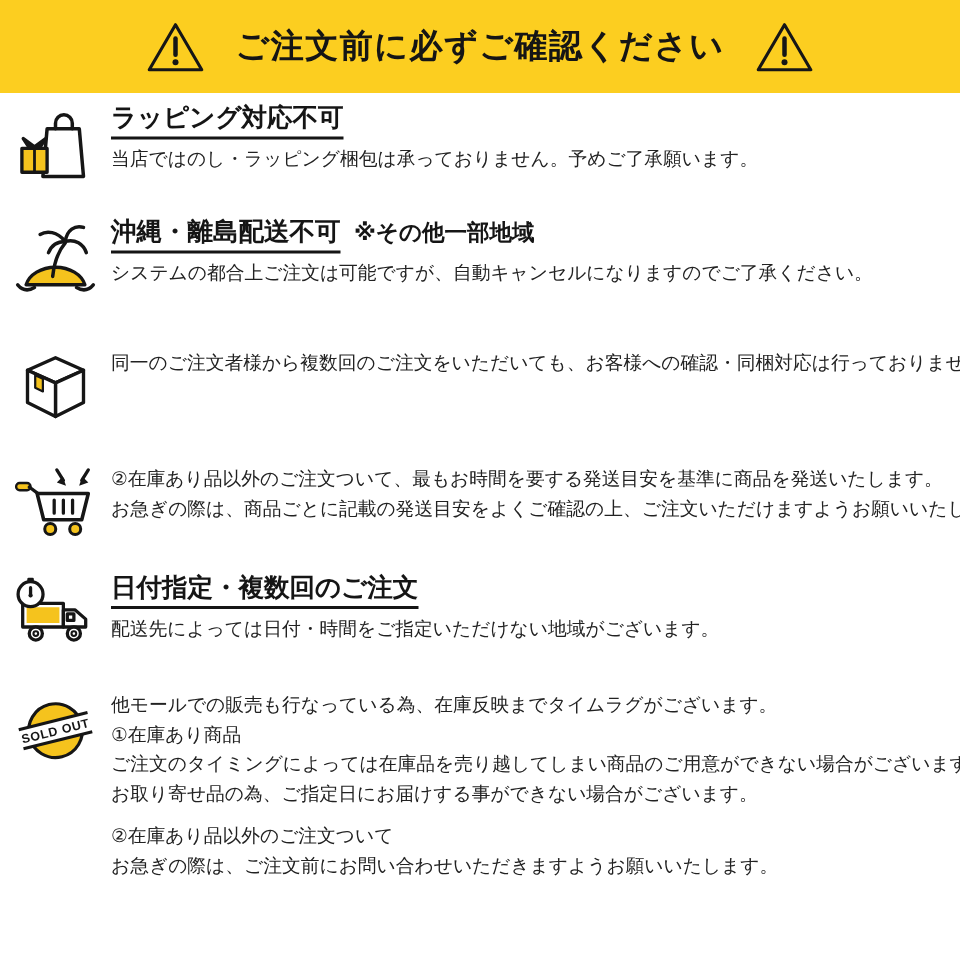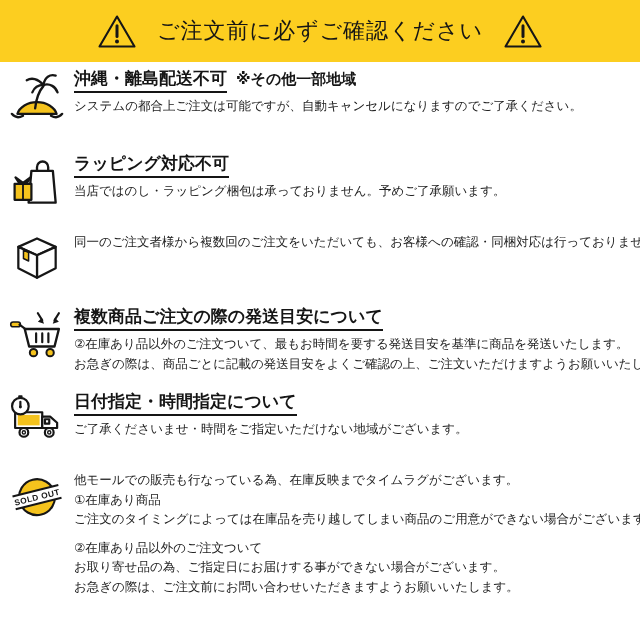--- a/index.html
+++ b/index.html
@@ -7,21 +7,21 @@
     width:640px;height:640px;overflow:hidden;background:#ffffff;
     font-family:"Liberation Sans","DejaVu Sans",sans-serif;
     color:#1c1c1c;
   }
   
   .banner{
     height:62px;background:#FCCE20;
     display:flex;align-items:center;justify-content:center;gap:20px;
   }
   .banner-title{
-    font-size:22px;font-weight:400;color:#151515;letter-spacing:1px;
+    font-size:22px;font-weight:700;color:#151515;letter-spacing:1px;
   }
   .tri-icon{width:40px;height:37px;display:block;}
   
   .main{padding-top:6px;}
   .section{display:flex;align-items:flex-start;}
   .icon-col{
     width:74px;flex:0 0 74px;display:flex;justify-content:center;padding-top:2px;
   }
   .icon-col svg{width:56px;height:56px;display:block;}
   .content-col{flex:1;min-width:0;}
@@ -60,54 +60,54 @@
   <div class="banner-title">ご注文前に必ずご確認ください</div>
   <svg class="tri-icon" viewBox="0 0 48 44">
     <path class="stroke" stroke-width="3.2" d="M24 4 L45 40 H3 Z"></path>
     <line x1="24" y1="15" x2="24" y2="28" stroke="#161616" stroke-width="3.6" stroke-linecap="round"></line>
     <circle cx="24" cy="34" r="2.4" fill="#161616"></circle>
   </svg>
 </div>
 
 <div class="main">
 
+  <div class="section sec-wrapping">
+    <div class="icon-col">
+      <svg viewBox="0 0 60 60">
+        <path d="M24 17 H47 L50 51 H21 Z" fill="#ffffff" stroke="#161616" stroke-width="2.5" stroke-linejoin="round"></path>
+        <path class="stroke" d="M30 17 v-4 a6 6 0 0 1 12 0 v4"></path>
+        <rect x="6" y="31" width="18" height="17" class="fill-y" stroke="#161616" stroke-width="2.4" stroke-linejoin="round"></rect>
+        <line x1="15" y1="31" x2="15" y2="48" stroke="#161616" stroke-width="2"></line>
+        <path class="stroke" stroke-width="2.2" d="M15 30 L7 24 L11 30 Z M15 30 L23 24 L19 30 Z"></path>
+      </svg>
+    </div>
+    <div class="content-col">
+      <span class="sec-heading">ラッピング対応不可</span>
+      <div class="sec-body">
+        <div class="line">当店ではのし・ラッピング梱包は承っておりません。予めご了承願います。</div>
+      </div>
+    </div>
+  </div>
+
   <div class="section sec-okinawa">
     <div class="icon-col">
       <svg viewBox="0 0 60 60">
         <path d="M9 47 A21.5 16 0 0 1 51 47 Z" class="fill-y" stroke="#161616" stroke-width="2.4" stroke-linejoin="round"></path>
         <path class="stroke" d="M3 47 q5 6 12 2 M45 49 q7 4 12 -2"></path>
         <path class="stroke" d="M28 41 C29 32 31 24 37 17"></path>
         <path class="stroke" stroke-width="3" d="M37 16 C31 9 24 8 19 11"></path>
         <path class="stroke" stroke-width="3" d="M37 16 C38 8 44 4 50 6"></path>
         <path class="stroke" stroke-width="3" d="M37 16 C44 14 50 18 52 24"></path>
         <path class="stroke" stroke-width="3" d="M37 16 C31 16 27 19 25 24"></path>
       </svg>
     </div>
     <div class="content-col">
       <span class="sec-heading">沖縄・離島配送不可</span><span class="sec-note">※その他一部地域</span>
       <div class="sec-body">
         <div class="line">システムの都合上ご注文は可能ですが、自動キャンセルになりますのでご了承ください。</div>
-      </div>
-    </div>
-  </div>
-
-  <div class="section sec-wrapping">
-    <div class="icon-col">
-      <svg viewBox="0 0 60 60">
-        <path d="M24 17 H47 L50 51 H21 Z" fill="#ffffff" stroke="#161616" stroke-width="2.5" stroke-linejoin="round"></path>
-        <path class="stroke" d="M30 17 v-4 a6 6 0 0 1 12 0 v4"></path>
-        <rect x="6" y="31" width="18" height="17" class="fill-y" stroke="#161616" stroke-width="2.4" stroke-linejoin="round"></rect>
-        <line x1="15" y1="31" x2="15" y2="48" stroke="#161616" stroke-width="2"></line>
-        <path class="stroke" stroke-width="2.2" d="M15 30 L7 24 L11 30 Z M15 30 L23 24 L19 30 Z"></path>
-      </svg>
-    </div>
-    <div class="content-col">
-      <span class="sec-heading">ラッピング対応不可</span>
-      <div class="sec-body">
-        <div class="line">当店ではのし・ラッピング梱包は承っておりません。予めご了承願います。</div>
       </div>
     </div>
   </div>
 
   <div class="section sec-multi-order">
     <div class="icon-col">
       <svg viewBox="0 0 60 60">
         <path d="M30 8 L50 17 L30 26 L10 17 Z" fill="#ffffff" stroke="#161616" stroke-width="2.4" stroke-linejoin="round"></path>
         <path d="M50 17 V40 L30 50 V26 Z" fill="#ffffff" stroke="#161616" stroke-width="2.4" stroke-linejoin="round"></path>
         <path d="M10 17 V40 L30 50 V26 Z" fill="#ffffff" stroke="#161616" stroke-width="2.4" stroke-linejoin="round"></path>
@@ -130,21 +130,20 @@
         <path d="M50 16 l2.4 -7 4.6 4.6 z" fill="#161616"></path>
         <rect x="2" y="14" width="11" height="5.5" rx="2.7" class="fill-y" stroke="#161616" stroke-width="1.8"></rect>
         <path class="stroke" d="M12 17 L20 23"></path>
         <path d="M18 22 H57 L52 42 H23 Z" fill="#ffffff" stroke="#161616" stroke-width="2.7" stroke-linejoin="round"></path>
         <path class="stroke" stroke-width="2.2" d="M31 27 V37 M38 27 V37 M45 27 V37"></path>
         <circle cx="28" cy="49" r="4.2" class="fill-y" stroke="#161616" stroke-width="2.3"></circle>
         <circle cx="47" cy="49" r="4.2" class="fill-y" stroke="#161616" stroke-width="2.3"></circle>
       </svg>
     </div>
     <div class="content-col">
-      <span class="sec-heading">複数商品ご注文の際の発送目安について</span>
       <div class="sec-body">
         <div class="line">②在庫あり品以外のご注文ついて、最もお時間を要する発送目安を基準に商品を発送いたします。</div>
         <div class="line">お急ぎの際は、商品ごとに記載の発送目安をよくご確認の上、ご注文いただけますようお願いいたします。</div>
       </div>
     </div>
   </div>
 
   <div class="section sec-date-time">
     <div class="icon-col">
       <svg viewBox="0 0 64 60">
@@ -156,23 +155,23 @@
         <circle cx="17" cy="43" r="1.8" fill="none" stroke="#161616" stroke-width="1.6"></circle>
         <circle cx="46" cy="43" r="5" fill="#ffffff" stroke="#161616" stroke-width="2.5"></circle>
         <circle cx="46" cy="43" r="1.8" fill="none" stroke="#161616" stroke-width="1.6"></circle>
         <circle cx="13" cy="13" r="9.5" fill="#ffffff" stroke="#161616" stroke-width="2.5"></circle>
         <rect x="10.5" y="0.5" width="5" height="3.2" rx="1" fill="#161616"></rect>
         <path class="stroke" stroke-width="2" d="M13 14 L13 8"></path>
         <circle cx="13" cy="14" r="1.6" fill="#161616"></circle>
       </svg>
     </div>
     <div class="content-col">
-      <span class="sec-heading">日付指定・時間指定について</span>
+      <span class="sec-heading">日付指定・複数回のご注文</span>
       <div class="sec-body">
-        <div class="line">ご了承くださいませ・時間をご指定いただけない地域がございます。</div>
+        <div class="line">配送先によっては日付・時間をご指定いただけない地域がございます。</div>
       </div>
     </div>
   </div>
 
   <div class="section sec-unavailable">
     <div class="icon-col">
       <svg viewBox="0 0 64 60">
         <g transform="rotate(-14 32 29)">
           <circle cx="32" cy="29" r="20.5" class="fill-y" stroke="#161616" stroke-width="2.4"></circle>
           <rect x="3" y="21.5" width="58" height="15" fill="#ffffff"></rect>
@@ -180,21 +179,21 @@
           <line x1="5" y1="36.5" x2="59" y2="36.5" stroke="#161616" stroke-width="2.4"></line>
           <text x="32" y="32.5" text-anchor="middle" font-family="Liberation Sans, DejaVu Sans, sans-serif" font-size="9.5" font-weight="bold" letter-spacing="0.5" fill="#161616">SOLD OUT</text>
         </g>
       </svg>
     </div>
     <div class="content-col">
       <div class="sec-body">
         <div class="line">他モールでの販売も行なっている為、在庫反映までタイムラグがございます。</div>
         <div class="line">①在庫あり商品</div>
         <div class="line">ご注文のタイミングによっては在庫品を売り越してしまい商品のご用意ができない場合がございます。</div>
+        <div class="line">お取り寄せ品の為、ご指定日にお届けする事ができない場合がございます。</div>
         <div class="line para-gap">②在庫あり品以外のご注文ついて</div>
-        <div class="line">お取り寄せ品の為、ご指定日にお届けする事ができない場合がございます。</div>
         <div class="line">お急ぎの際は、ご注文前にお問い合わせいただきますようお願いいたします。</div>
 
       </div>
     </div>
   </div>
 
 </div>
 
 </body></html>

